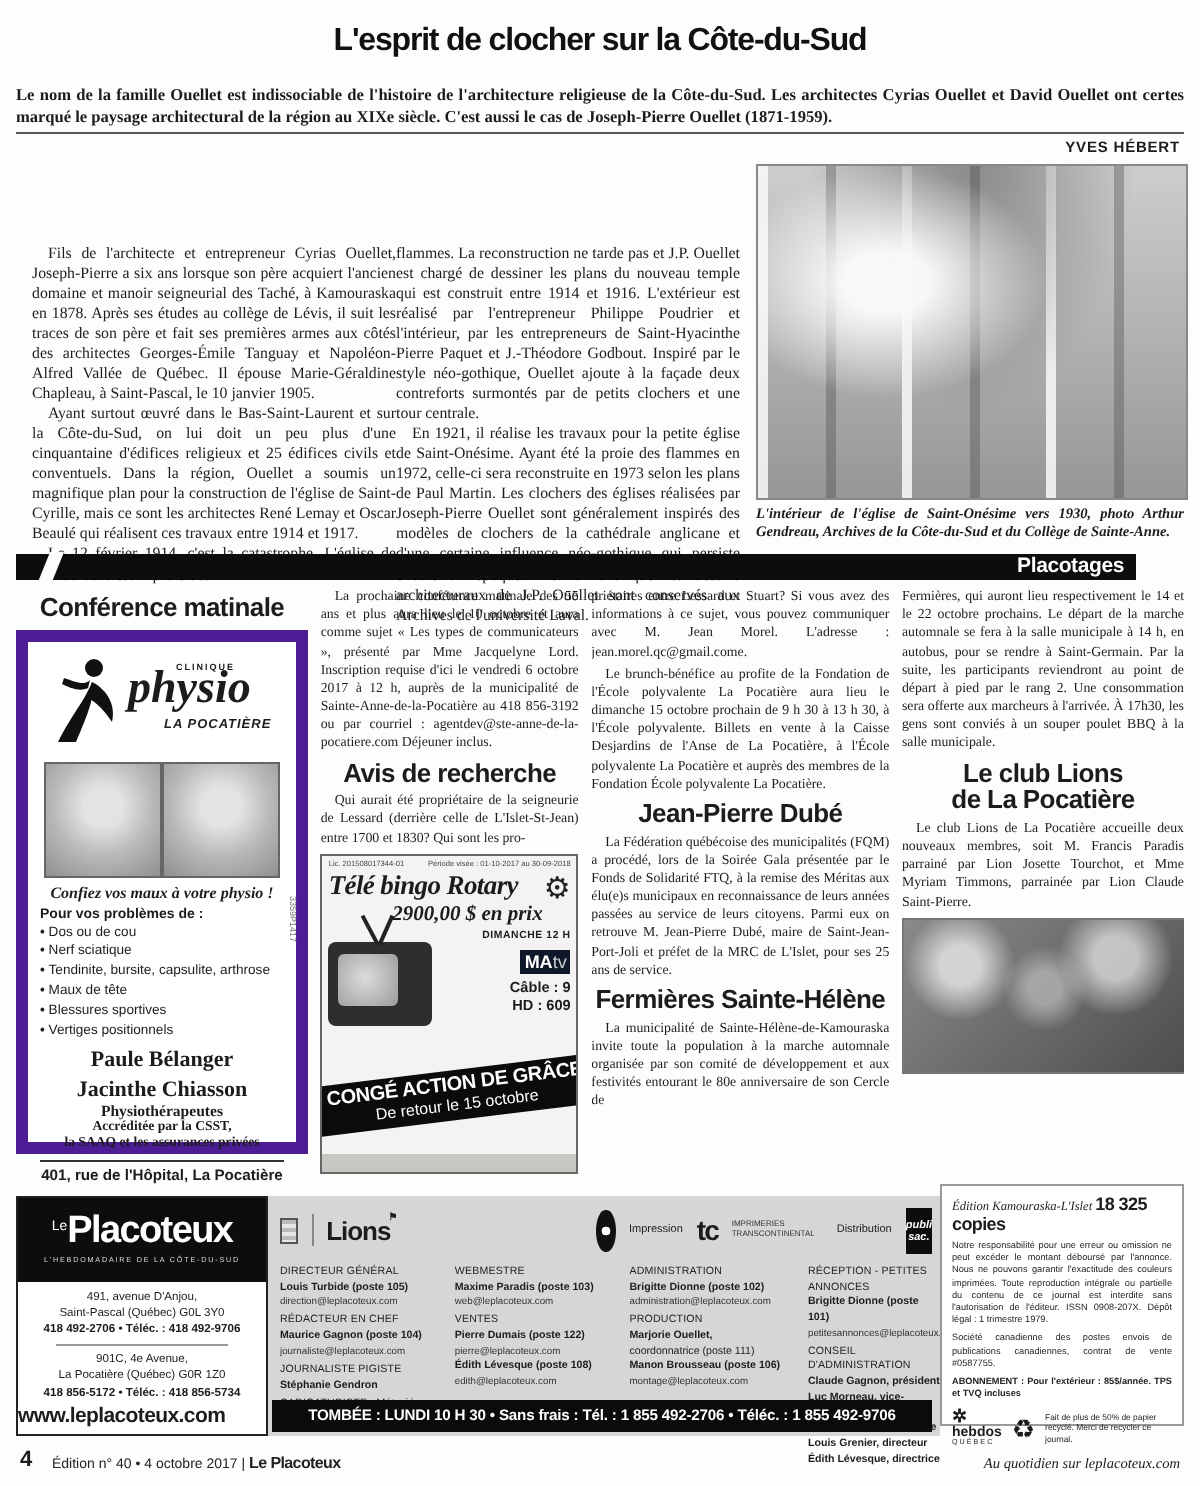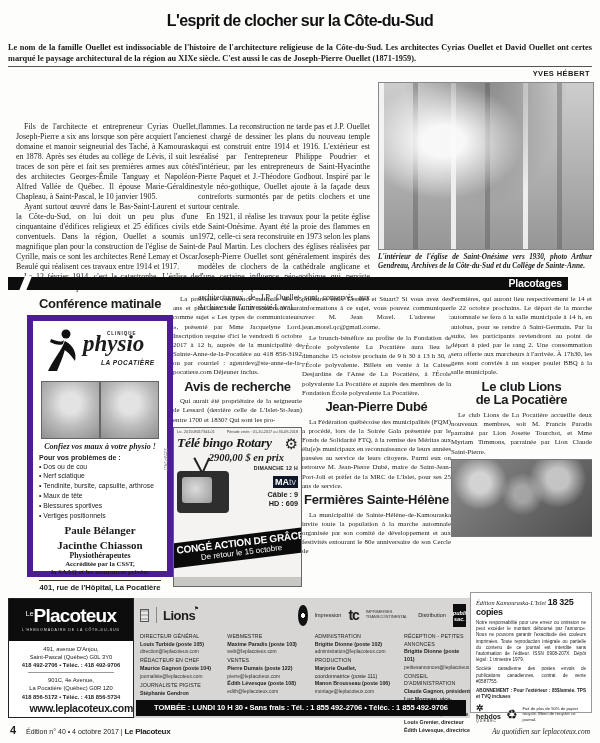--- a/index.html
+++ b/index.html
@@ -22,21 +22,21 @@
       radial-gradient(ellipse at 30% 35%, rgba(252,252,252,.95) 0 10%, rgba(0,0,0,0) 38%),
       radial-gradient(ellipse at 50% -12%, rgba(70,70,70,.55), rgba(0,0,0,0) 55%),
       repeating-linear-gradient(90deg, rgba(250,250,250,.85) 0 5px, rgba(0,0,0,0) 5px 34px, rgba(70,70,70,.35) 34px 39px, rgba(0,0,0,0) 39px 72px),
       linear-gradient(180deg,#cdcdcd 0%,#b5b5b5 45%,#969696 100%);}
   .caption{margin-top:2px;font-size:7.3px;line-height:1.3;font-weight:700;font-style:italic;text-align:justify;}
   
   .black-bar{position:absolute;left:8px;top:277px;width:560px;height:13px;background:#0d0d0d;}
   .bar-notch{position:absolute;left:14px;top:-1px;width:7px;height:15px;background:#fdfdfc;transform:skewX(-22deg);}
   .bar-label{position:absolute;right:6px;top:0;height:13px;line-height:13px;color:#fff;font-family:"Liberation Sans",sans-serif;font-weight:700;font-size:10.5px;letter-spacing:-0.2px;}
   
-  .lower{position:absolute;left:8px;top:294px;width:584px;height:298px;display:flex;justify-content:flex-end;}
+  .lower{position:absolute;left:8px;top:294px;width:584px;height:298px;display:flex;justify-content:space-between;}
   .lcol{overflow:hidden;height:298px;}
   .lc1{width:146px;} .lc2{width:129px;} .lc3{width:149px;} .lc4{width:141px;}
   .shead{font-family:"Liberation Sans",sans-serif;font-weight:700;font-size:13px;letter-spacing:-0.3px;text-align:center;line-height:1.05;margin:3px 0 3px;}
   .body{font-size:6.9px;line-height:1.33;text-align:justify;margin:0 0 2px;}
   .body.ind{text-indent:7px;}
   
   .physio-ad{position:relative;margin-top:4px;border:6px solid #4c1d95;height:262px;padding:4px 6px 0;box-sizing:border-box;background:#fff;}
   .plogo{position:relative;height:52px;}
   .plogo svg{position:absolute;left:2px;top:2px;}
   .plogo .clin{position:absolute;left:68px;top:6px;font-family:"Liberation Sans",sans-serif;font-size:4.5px;font-weight:700;letter-spacing:1px;}
@@ -84,21 +84,21 @@
   .footer{position:absolute;left:0;top:598px;width:600px;height:120px;font-family:"Liberation Sans",sans-serif;}
   .gray{position:absolute;left:8px;top:0;width:462px;height:120px;background:#d7d6d4;}
   .lpbox{position:absolute;left:8px;top:0;width:126px;height:120px;background:#fff;border:1px solid #222;box-sizing:border-box;}
   .lphead{height:42px;background:#0d0d0d;color:#fff;text-align:center;padding-top:6px;box-sizing:border-box;}
   .lphead .le{font-size:7px;vertical-align:6px;}
   .lphead .pl{font-weight:700;font-size:19px;letter-spacing:-0.8px;}
   .lphead .tag{font-size:3.6px;letter-spacing:.9px;color:#ddd;margin-top:1px;}
   .lpaddr{font-size:5.8px;text-align:center;line-height:1.4;padding-top:4px;}
   .lpaddr .tel{font-weight:700;}
   .lpaddr .sep{border-top:1px solid #999;width:86px;margin:3px auto;}
-  .lpweb{position:absolute;bottom:3px;width:100%;text-align:right;font-weight:700;font-size:10.5px;letter-spacing:-0.3px;}
+  .lpweb{position:absolute;bottom:3px;width:100%;text-align:left;font-weight:700;font-size:10.5px;letter-spacing:-0.3px;}
   .badges{position:absolute;left:140px;top:4px;width:326px;height:26px;display:flex;align-items:center;gap:7px;}
   .fund{width:15px;height:11px;border:1px solid #555;background:repeating-linear-gradient(180deg,#bbb 0 2px,#e7e7e7 2px 4px);}
   .canada{font-weight:700;font-size:13px;letter-spacing:-0.5px;position:relative;}
   .canada .flag{position:absolute;right:-3px;top:-3px;font-size:5px;}
   .vsep{width:1px;height:16px;background:#888;}
   .seal{width:21px;height:21px;border-radius:50%;background:radial-gradient(circle,#fff 0 18%,#111 20% 100%);margin-left:96px;}
   .impr{font-size:5.5px;}
   .tc{font-weight:700;font-size:14px;letter-spacing:-1px;}
   .tcn{font-size:4px;line-height:1.2;color:#333;}
   .distr{font-size:5.5px;margin-left:4px;}

